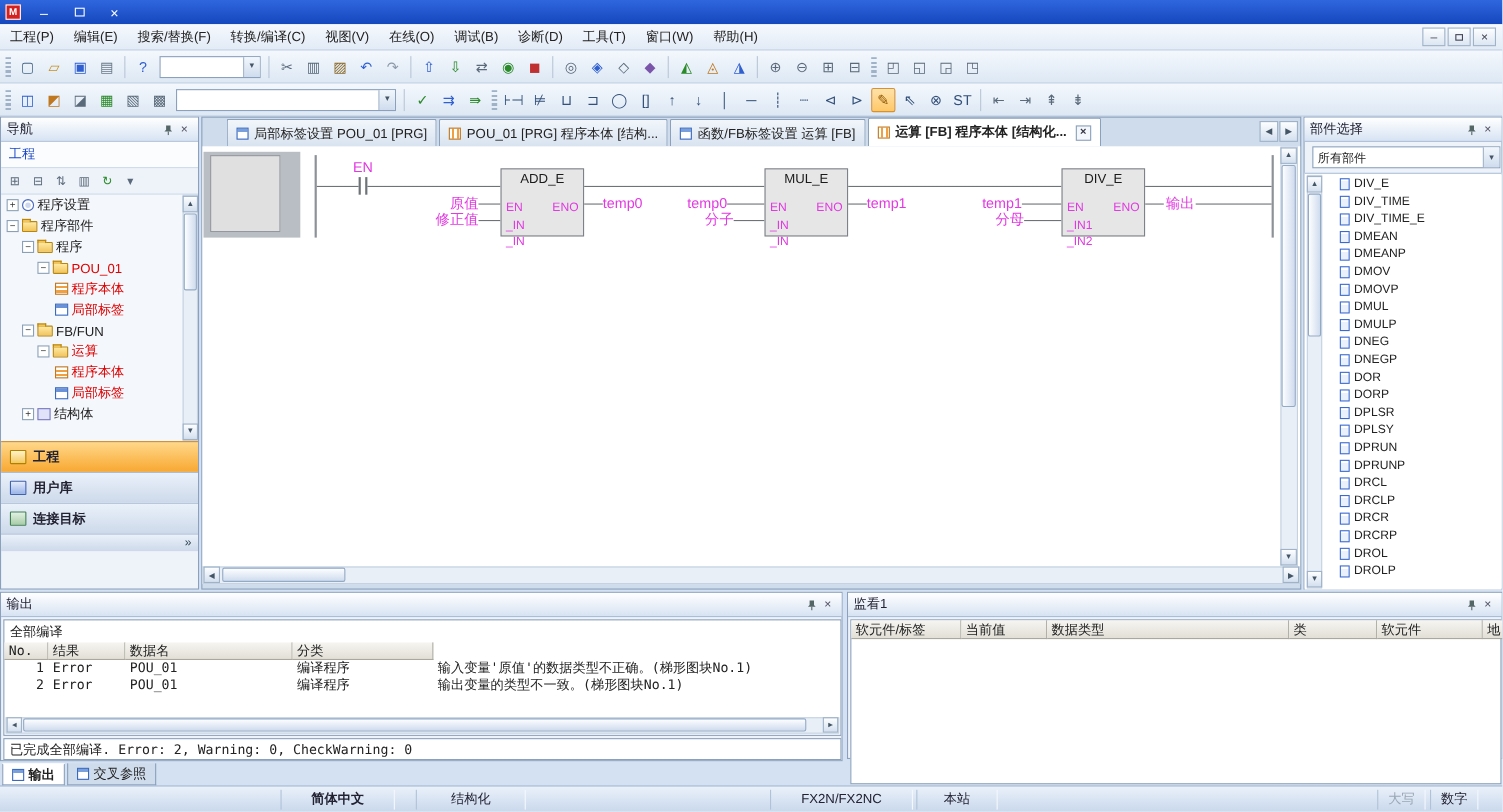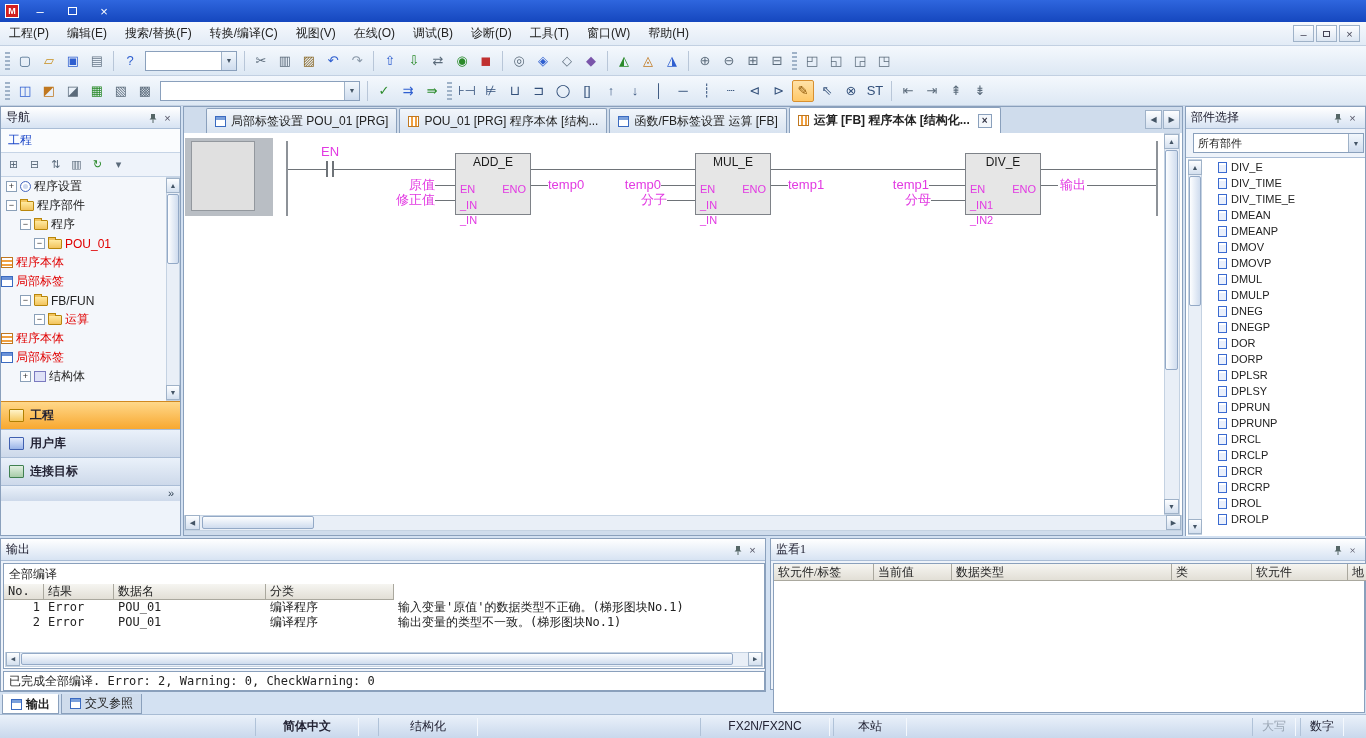--- a/index.html
+++ b/index.html
@@ -47,21 +47,21 @@
   .sthumb { position:absolute; background:linear-gradient(90deg,#fdfeff,#cfdcee); border:1px solid #93a9c6; border-radius:2px; }
   .sthumb.h { background:linear-gradient(#fdfeff,#cfdcee); }
 
   
   #nav { left:0; top:106px; width:181px; height:430px; }
   #nav-section { position:absolute; left:0; top:22px; width:179px; height:24px; background:#fafcfe; border-bottom:1px solid #c6d4e6; display:flex; align-items:center; padding:0 7px; color:#1b46c8; }
   #nav-minitb { position:absolute; left:0; top:46px; width:179px; height:24px; border-bottom:1px solid #c6d4e6; display:flex; align-items:center; padding:0 2px; background:#eef3fa; }
   #nav-minitb .tbtn { width:19px; height:19px; font-size:11px; }
   #nav-tree { position:absolute; left:0; top:70px; width:165px; height:224px; background:#f4f7fb; overflow:hidden; }
   .trow { height:19px; display:flex; align-items:center; gap:3px; white-space:nowrap; cursor:default; }
-  .lv0{padding-left:5px;} .lv1{padding-left:19px;} .lv2{padding-left:33px;} .lv3{}
+  .lv0{padding-left:5px;} .lv1{padding-left:19px;} .lv2{padding-left:33px;} .lv3{padding-left:49px;}
   .exp { width:11px; height:11px; border:1px solid #8aa0b8; background:#fff; font-size:9px; line-height:9px; text-align:center; color:#333; flex:none; }
   .tlabel { font-size:12px; }
   .tlabel.red { color:#e00000; }
   .ic { flex:none; }
   .ic-gear { width:11px; height:11px; border-radius:50%; border:1px solid #4a6ac0; background:#cdd8f0; box-shadow:inset 0 0 0 2px #fff; }
   .ic-folder { width:14px; height:10px; background:linear-gradient(#ffe9a0,#f2c45e); border:1px solid #b8860b; border-radius:1px; position:relative; }
   .ic-folder::before { content:""; position:absolute; left:-1px; top:-3px; width:6px; height:2px; background:#f2c45e; border:1px solid #b8860b; border-bottom:none; }
   .ic-ladder { width:12px; height:11px; background:repeating-linear-gradient(180deg,#fff 0 2px,#f0a040 2px 4px); border:1px solid #c07820; }
   .ic-tbl { width:12px; height:11px; background:linear-gradient(#6a92d8 0 3px,#fff 3px); border:1px solid #3a6ac0; }
   .ic-struct { width:12px; height:11px; background:#dfe2f8; border:1px solid #7a7ac0; }
@@ -110,21 +110,21 @@
   
   #output { left:0; top:538px; width:766px; height:154px; }
   #out-body1 { position:absolute; left:2px; top:24px; width:762px; height:106px; background:#fff; border:1px solid #8aa0bc; font-family:"DejaVu Sans Mono","Liberation Mono",monospace; font-size:12px; }
   #out-mode { position:absolute; left:5px; top:2px; }
   .ocell { position:absolute; height:16px; background:linear-gradient(#f6f5f1,#e2dfd6); border-right:1px solid #aaa89e; border-bottom:1px solid #aaa89e; padding:0 4px; line-height:15px; overflow:hidden; }
   .orow-cell { position:absolute; height:15px; line-height:15px; padding:0 4px; white-space:nowrap; overflow:hidden; }
   #out-hscroll { position:absolute; left:1px; bottom:1px; width:758px; height:15px; }
   #out-body2 { position:absolute; left:2px; top:132px; width:762px; height:20px; background:#fff; border:1px solid #8aa0bc; font-family:"DejaVu Sans Mono","Liberation Mono",monospace; font-size:12px; line-height:18px; padding:0 5px; white-space:nowrap; overflow:hidden; }
 
   
-  #watch { left:770px; top:538px; width:596px; height:152px;font-family:Liberation Serif, serif; }
+  #watch { left:770px; top:538px; width:596px; height:152px; }
   #watch-body { position:absolute; left:2px; top:24px; width:592px; height:150px; background:#fff; border:1px solid #8aa0bc; }
   .wcell { position:absolute; top:0; height:17px; background:linear-gradient(#f6f5f1,#e2dfd6); border-right:1px solid #aaa89e; border-bottom:1px solid #aaa89e; padding:0 4px; line-height:16px; font-size:12px; overflow:hidden; white-space:nowrap; }
 
   
   #docktabs { left:2px; top:694px; width:764px; height:20px; display:flex; gap:2px; }
   .dtab { height:20px; display:flex; align-items:center; gap:4px; padding:0 8px; font-size:12px; border:1px solid #8aa0bc; border-top:none; background:#cfdcec; cursor:default; }
   .dtab.active { background:#fff; font-weight:bold; border-top:1px solid #fff; }
   #statusbar { left:0; top:714px; width:1366px; height:24px; background:linear-gradient(#eaf1fa,#c9d8ec); border-top:1px solid #a8bcd4; }
   .sseg { position:absolute; top:3px; height:18px; line-height:17px; text-align:center; border-left:1px solid #b0c2d8; border-right:1px solid #f4f8fd; color:#223; overflow:hidden; white-space:nowrap; }
   .sseg.dim { color:#9aa6b4; }

